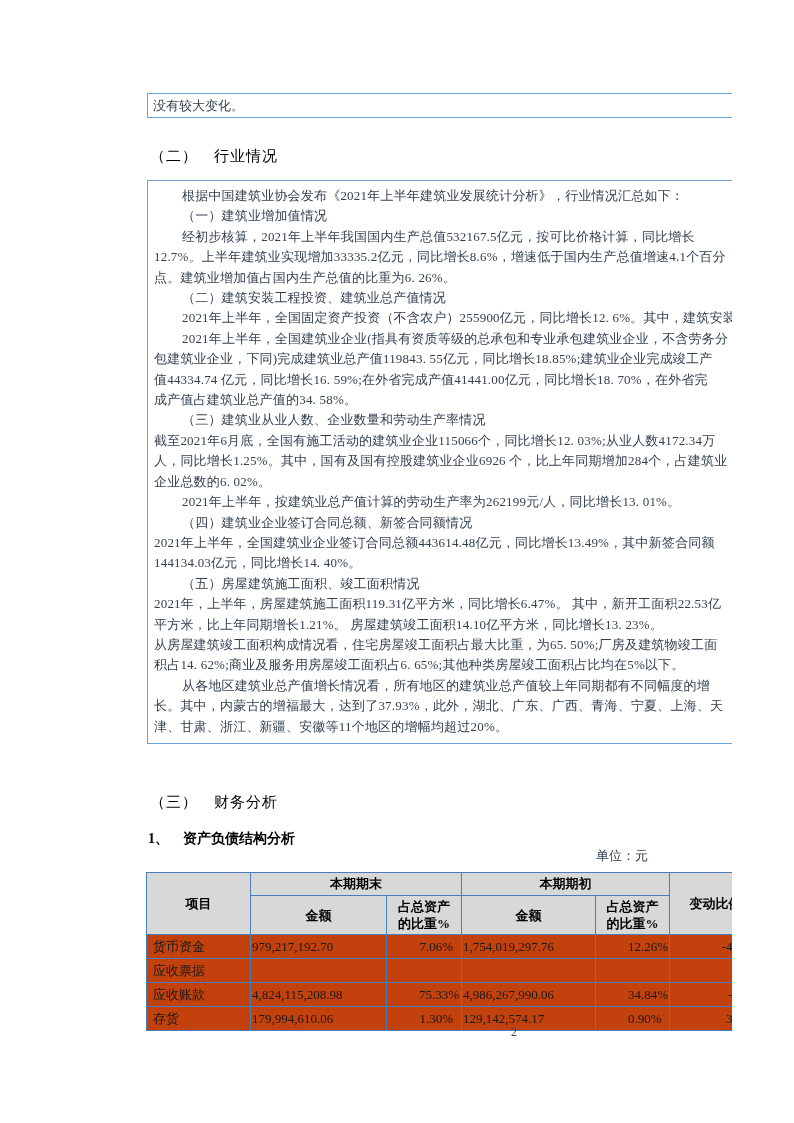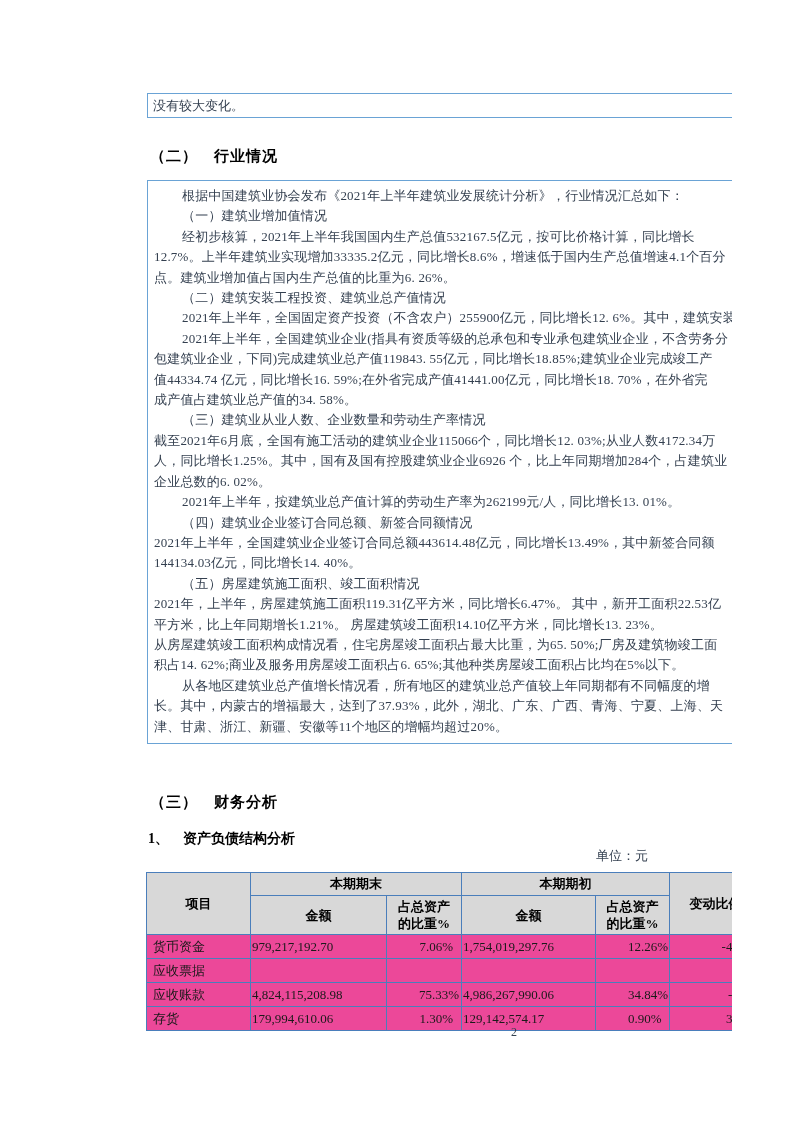--- a/index.html
+++ b/index.html
@@ -15,21 +15,21 @@
   
   .note-box{
     position:absolute;left:85px;top:93px;width:623px;height:23px;
     border:1px solid #6aa3d5;
     font-size:13px;line-height:23px;padding-left:5px;
     color:#333f4f;
   }
   
   .h-sec{
     position:absolute;left:88px;
-    font-size:15px;font-weight:bold;color:#000000;
+    font-size:15px;font-weight:normal;color:#000000;
     letter-spacing:1px;white-space:nowrap;
   }
   .h-industry{top:147px;}
   .h-finance{top:793px;}
   .h-sub{
     position:absolute;left:86px;top:830px;
     font-size:14px;font-weight:bold;color:#000000;white-space:nowrap;
   }
   .unit-label{
     position:absolute;right:84px;top:847px;
@@ -58,21 +58,21 @@
     overflow:hidden;
   }
   .asset-table th{
     background:#d8d8d8;
     font-weight:bold;color:#000000;
     text-align:center;padding:0 6px;
     font-size:13px;
   }
   .asset-table thead tr.r1 th{height:22px;}
   .asset-table thead tr.r2 th{height:38px;line-height:17px;}
-  .asset-table tbody td{height:21px;background:#ec4899;}
+  .asset-table tbody td{height:21px;background:#c2410c;}
   .c-item{text-align:left;padding-left:6px;}
   .c-amount{text-align:left;padding-right:14px;}
   .c-ratio{text-align:right;padding-right:8px;padding-left:32px;}
   .page-number{
     position:absolute;left:430px;top:1025px;width:44px;
     text-align:center;font-size:12px;color:#33424f;
   }
 </style>
 </head>
 <body>

